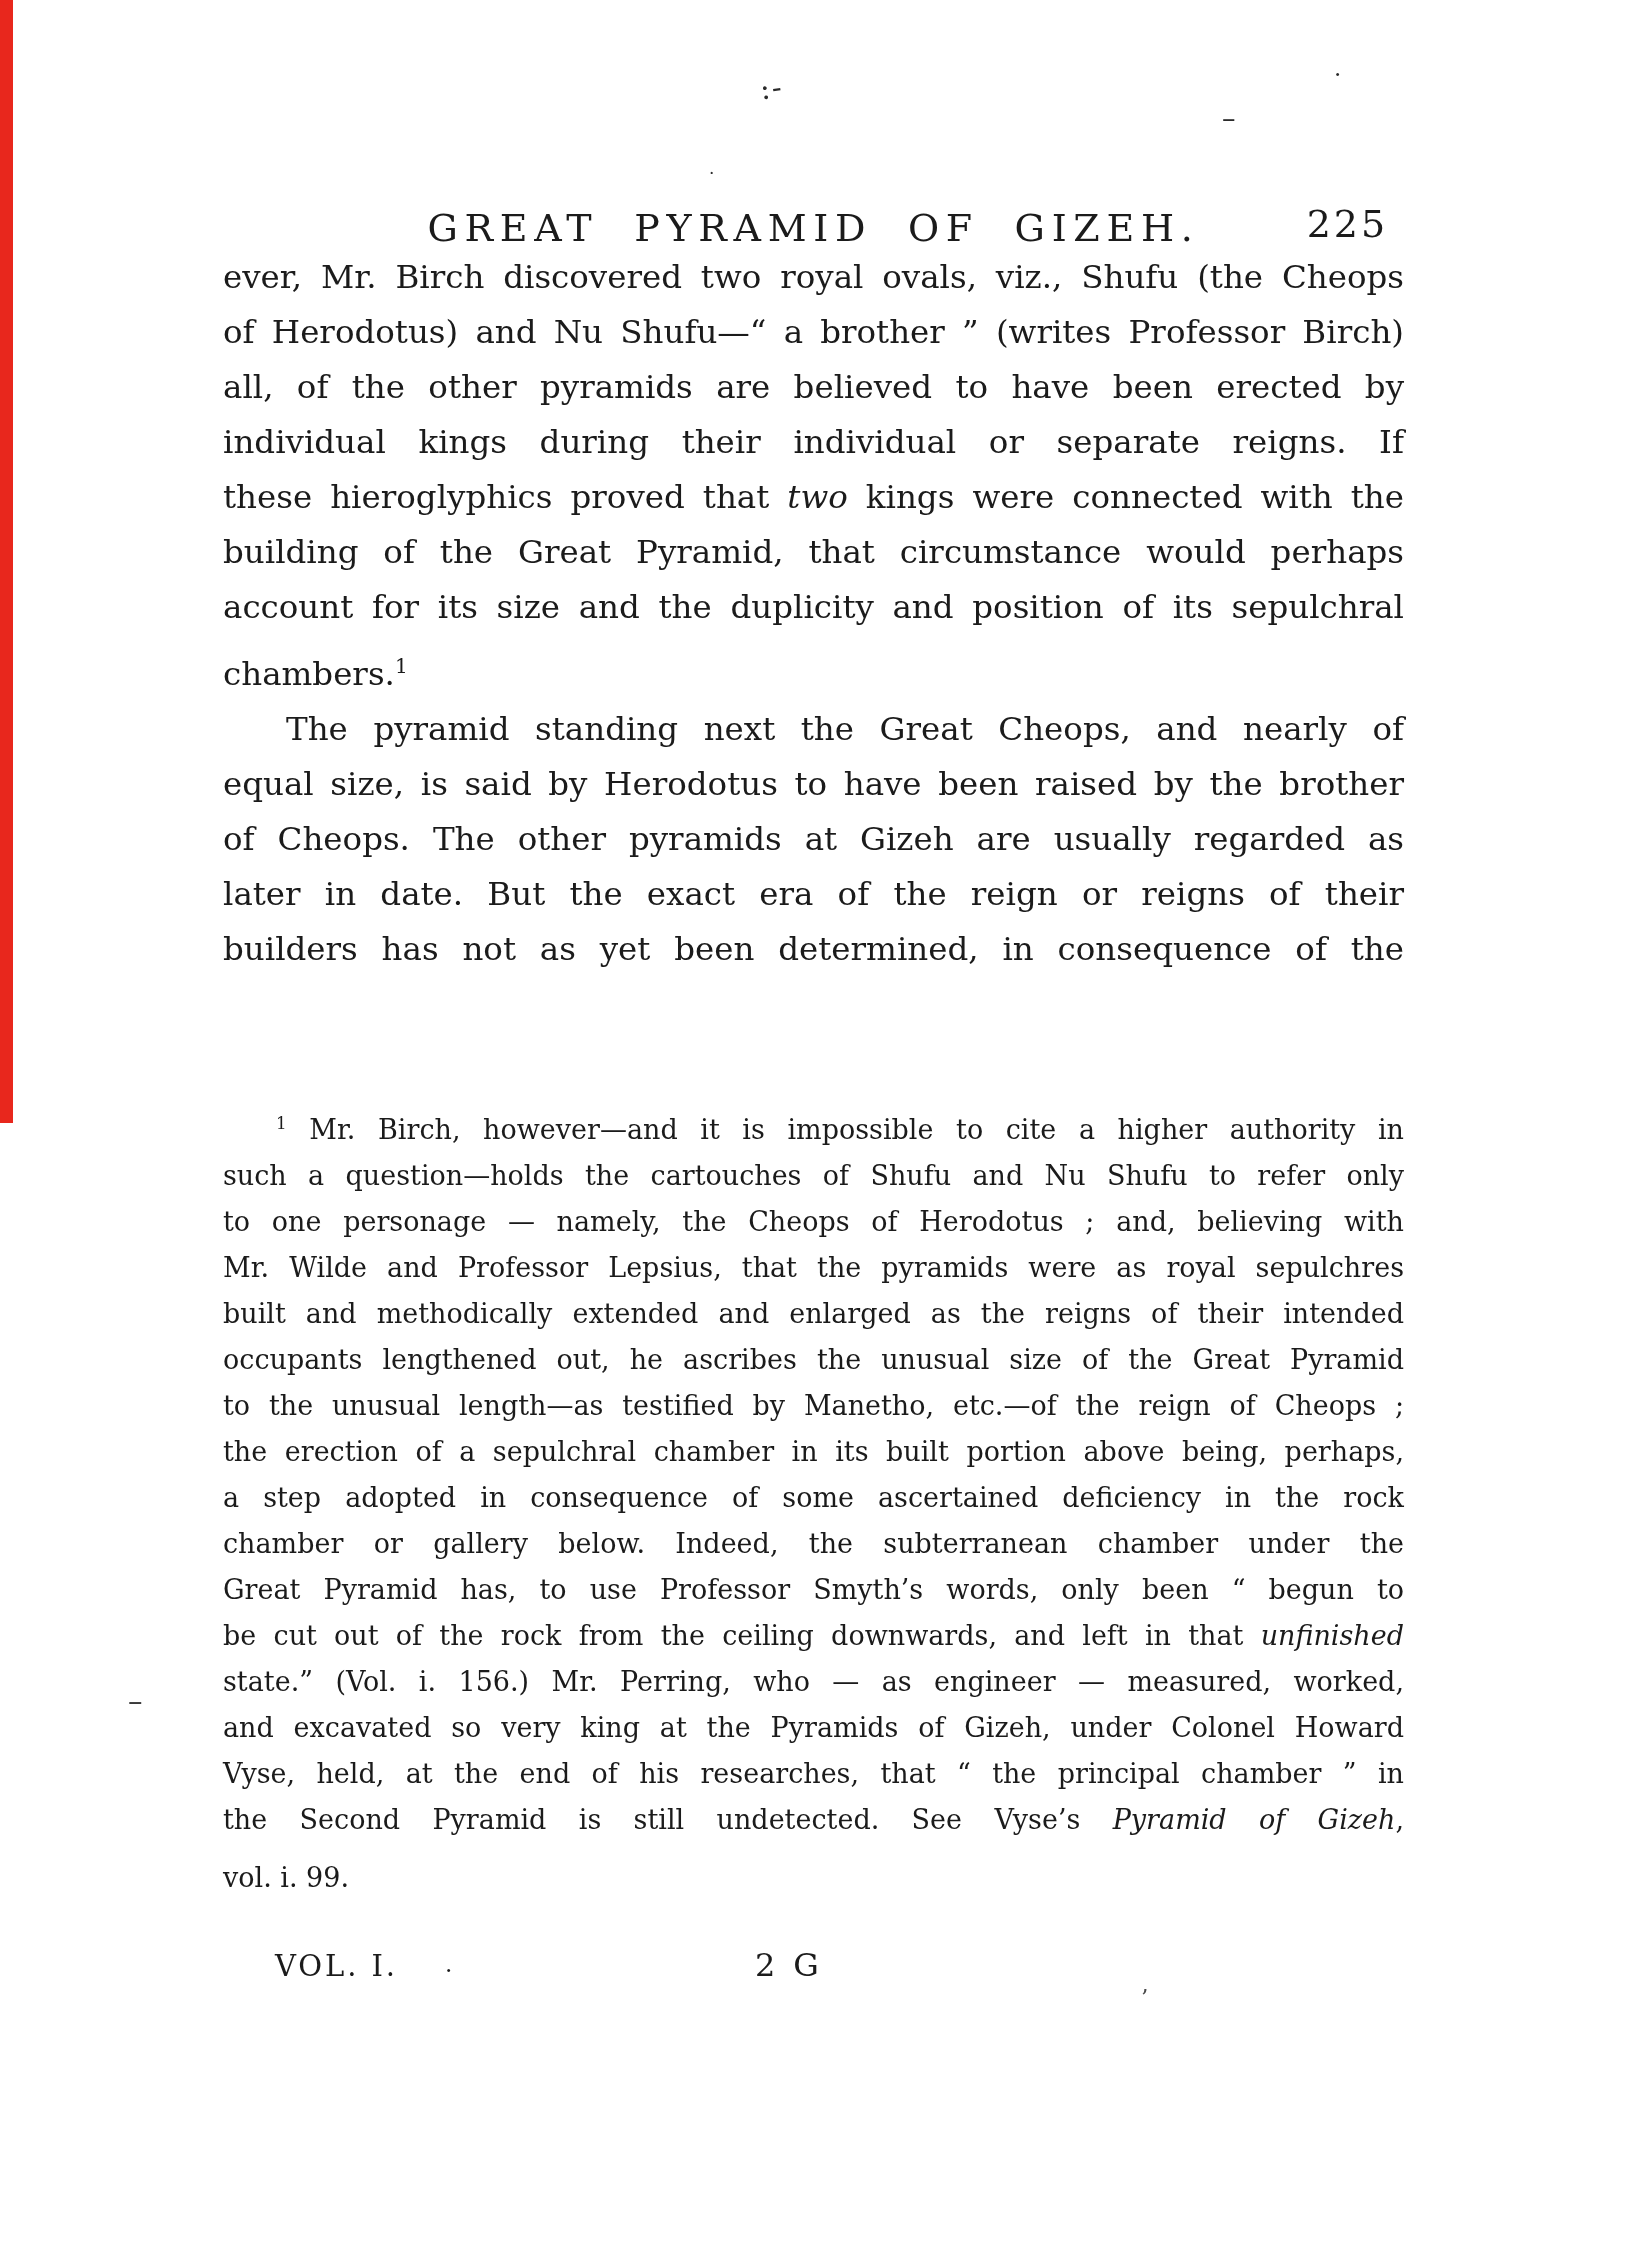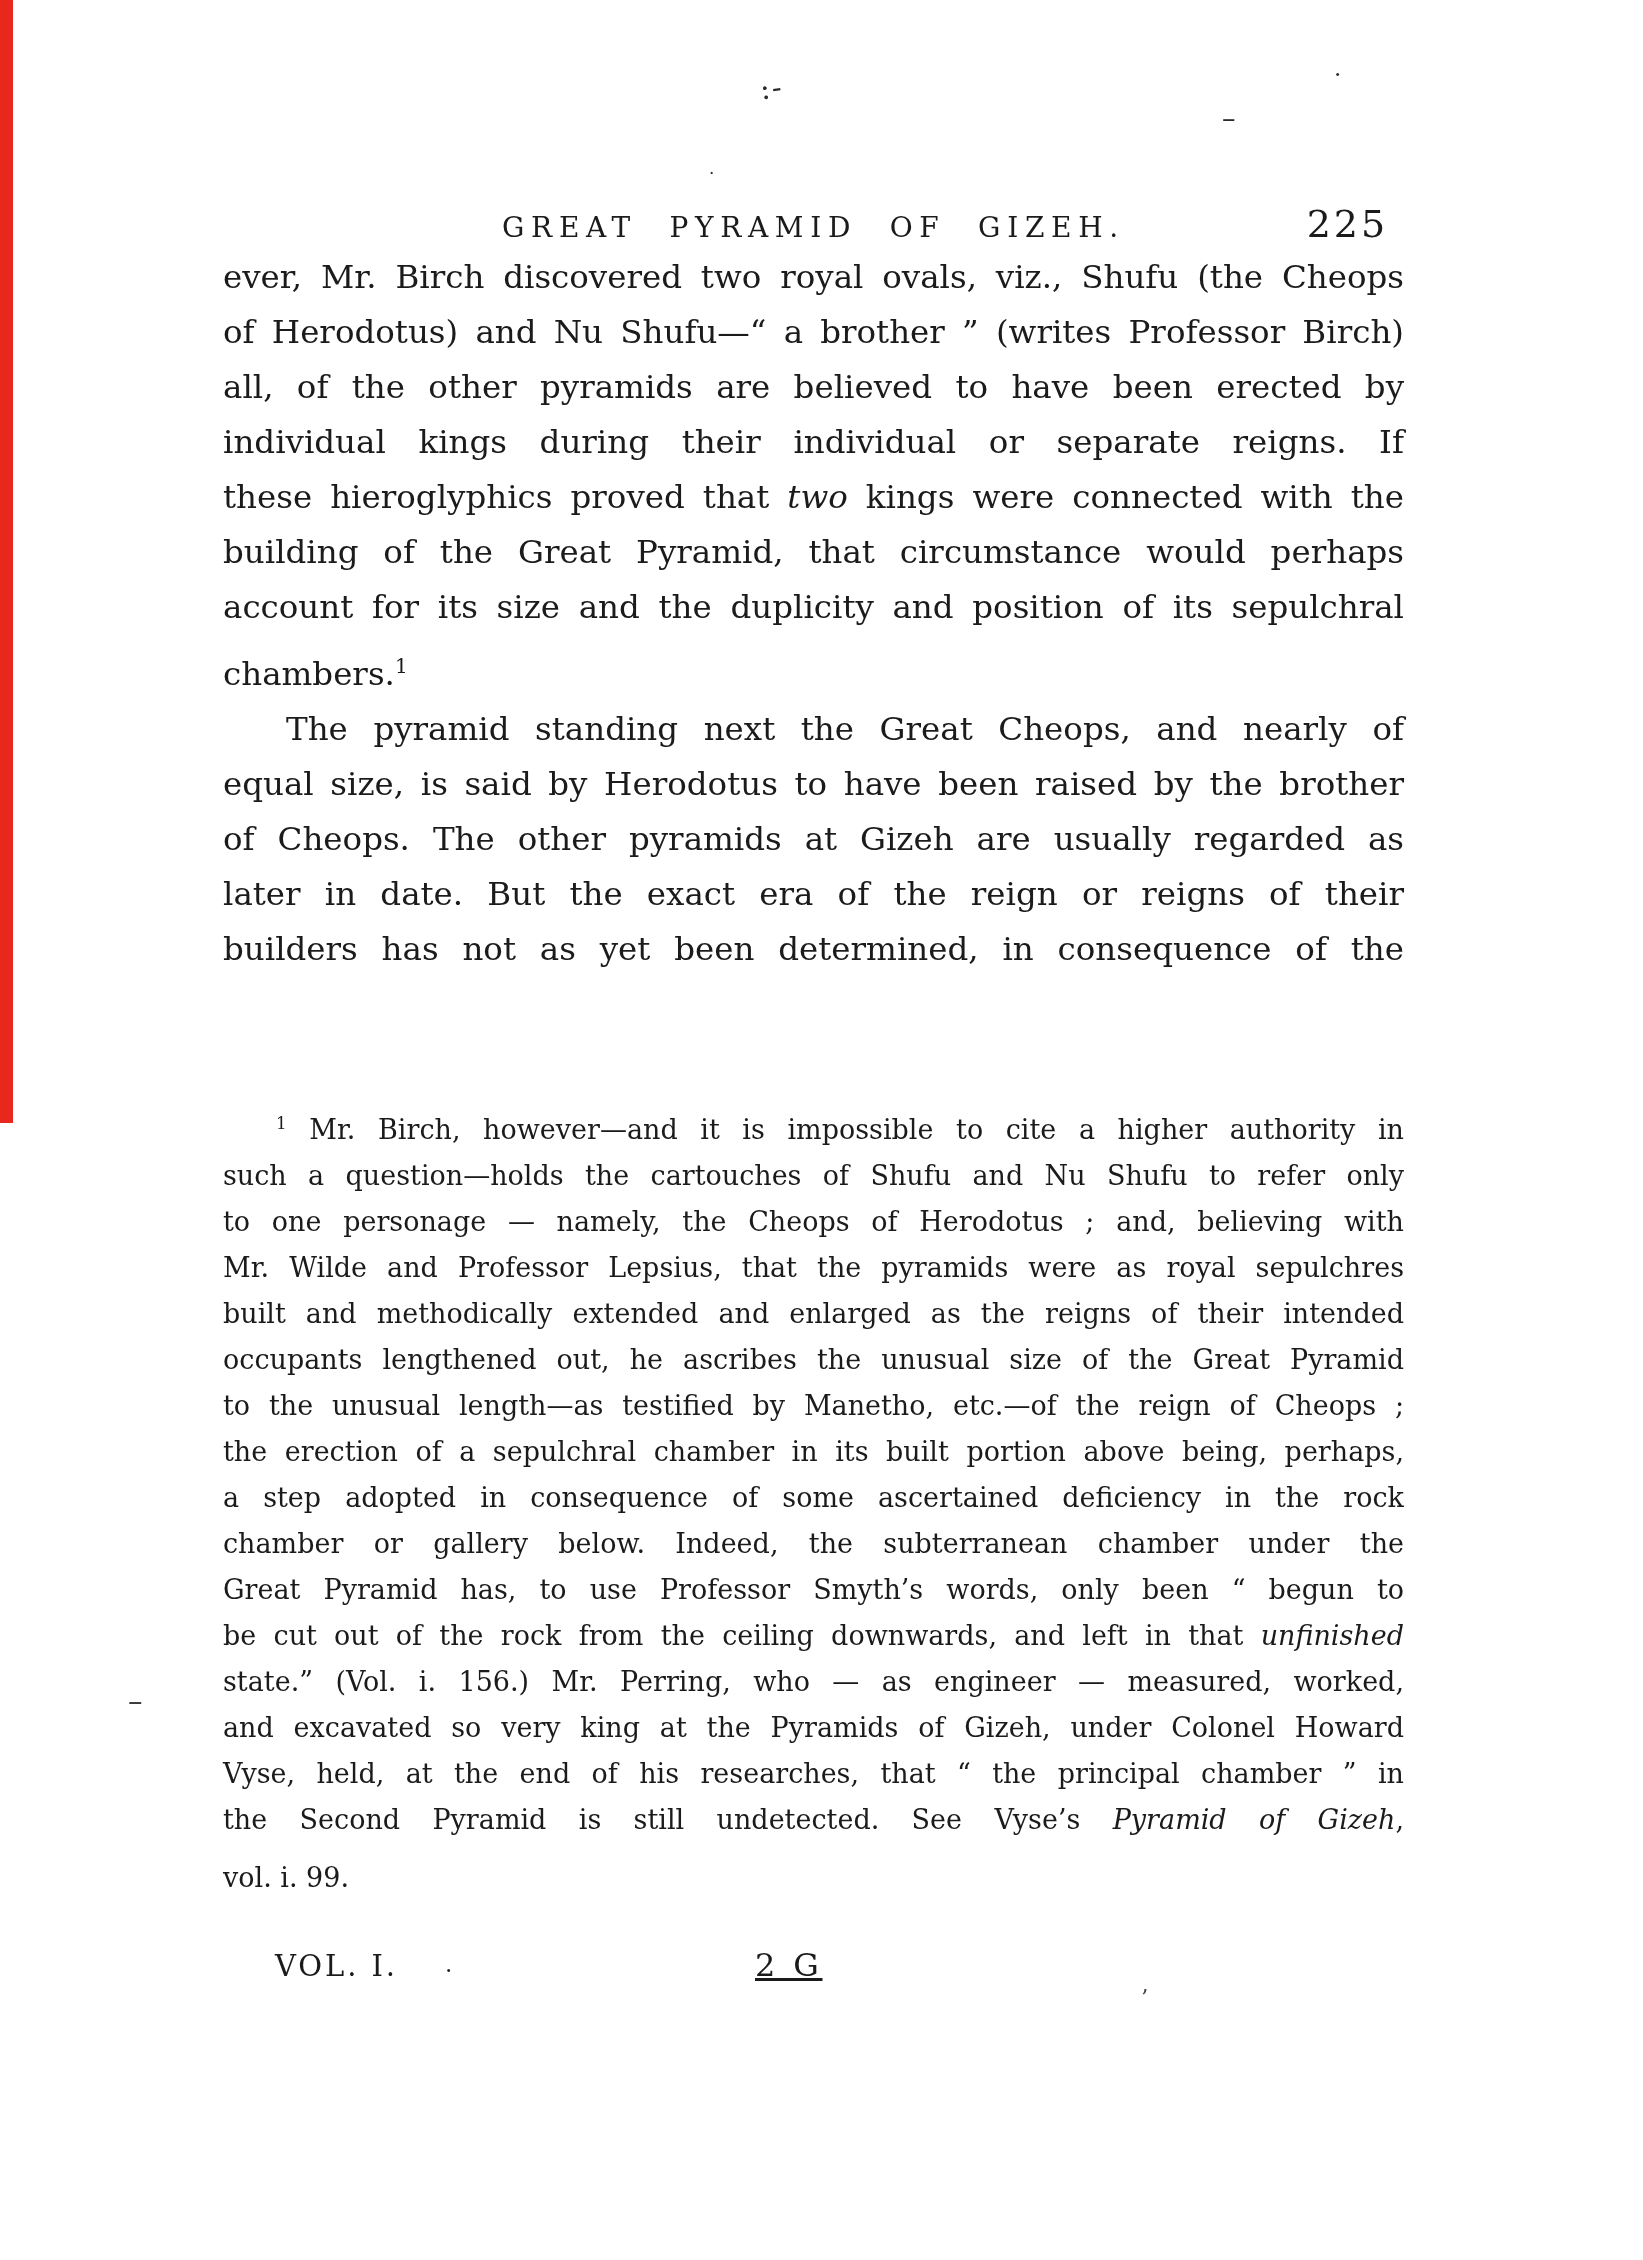--- a/index.html
+++ b/index.html
@@ -15,21 +15,21 @@
   .redbar{
     position:absolute;left:0;top:0;
     width:13.4px;height:1123px;
   }
   .header{
     position:absolute;
     left:223px;top:203px;width:1181px;height:57px;
   }
   .htitle{
     display:block;text-align:center;
-    font-size:28px;letter-spacing:6.7px;word-spacing:17px;
+    font-size:38px;letter-spacing:6.7px;word-spacing:17px;
     line-height:50px;
   }
   .pagenum{
     position:absolute;right:16px;top:-3.8px;
     font-size:38px;letter-spacing:2.9px;line-height:50px;
   }
   .column{
     position:absolute;left:223px;top:250px;width:1181px;
   }
   .tl{
@@ -43,21 +43,21 @@
   #body-block{margin-top:0;}
   #footnote-block{margin-top:130px;}
   sup{font-size:0.62em;line-height:0;vertical-align:super;}
   i{font-style:italic;}
   .footer{
     position:relative;margin-top:48px;height:57px;
     font-size:29px;
   }
   .fvol{position:absolute;left:52px;top:0;letter-spacing:2.9px;}
   .fdot{position:absolute;left:222px;top:1.9px;font-size:23px;}
-  .fsig{position:absolute;left:532px;top:-2.9px;font-size:32px;letter-spacing:3.8px;text-decoration:underline;}
+  .fsig{position:absolute;left:532px;top:-2.9px;font-size:32px;letter-spacing:3.8px;}
   
   .mark{position:absolute;color:#2a2a2a;font-family:"DejaVu Serif",serif;}
   .m1{left:760px;top:71px;font-size:29px;letter-spacing:1.9px;transform:rotate(-8deg);}
   .m2{left:1222px;top:103px;font-size:27px;}
   .m3{left:1334px;top:61px;font-size:23px;}
   .m4{left:128px;top:1684px;font-size:29px;color:#3a3a3a;}
   .m5{left:1141px;top:1984px;font-size:23px;color:#4a4a4a;}
   .m6{left:709px;top:163px;font-size:17px;}
 </style>
 </head>

